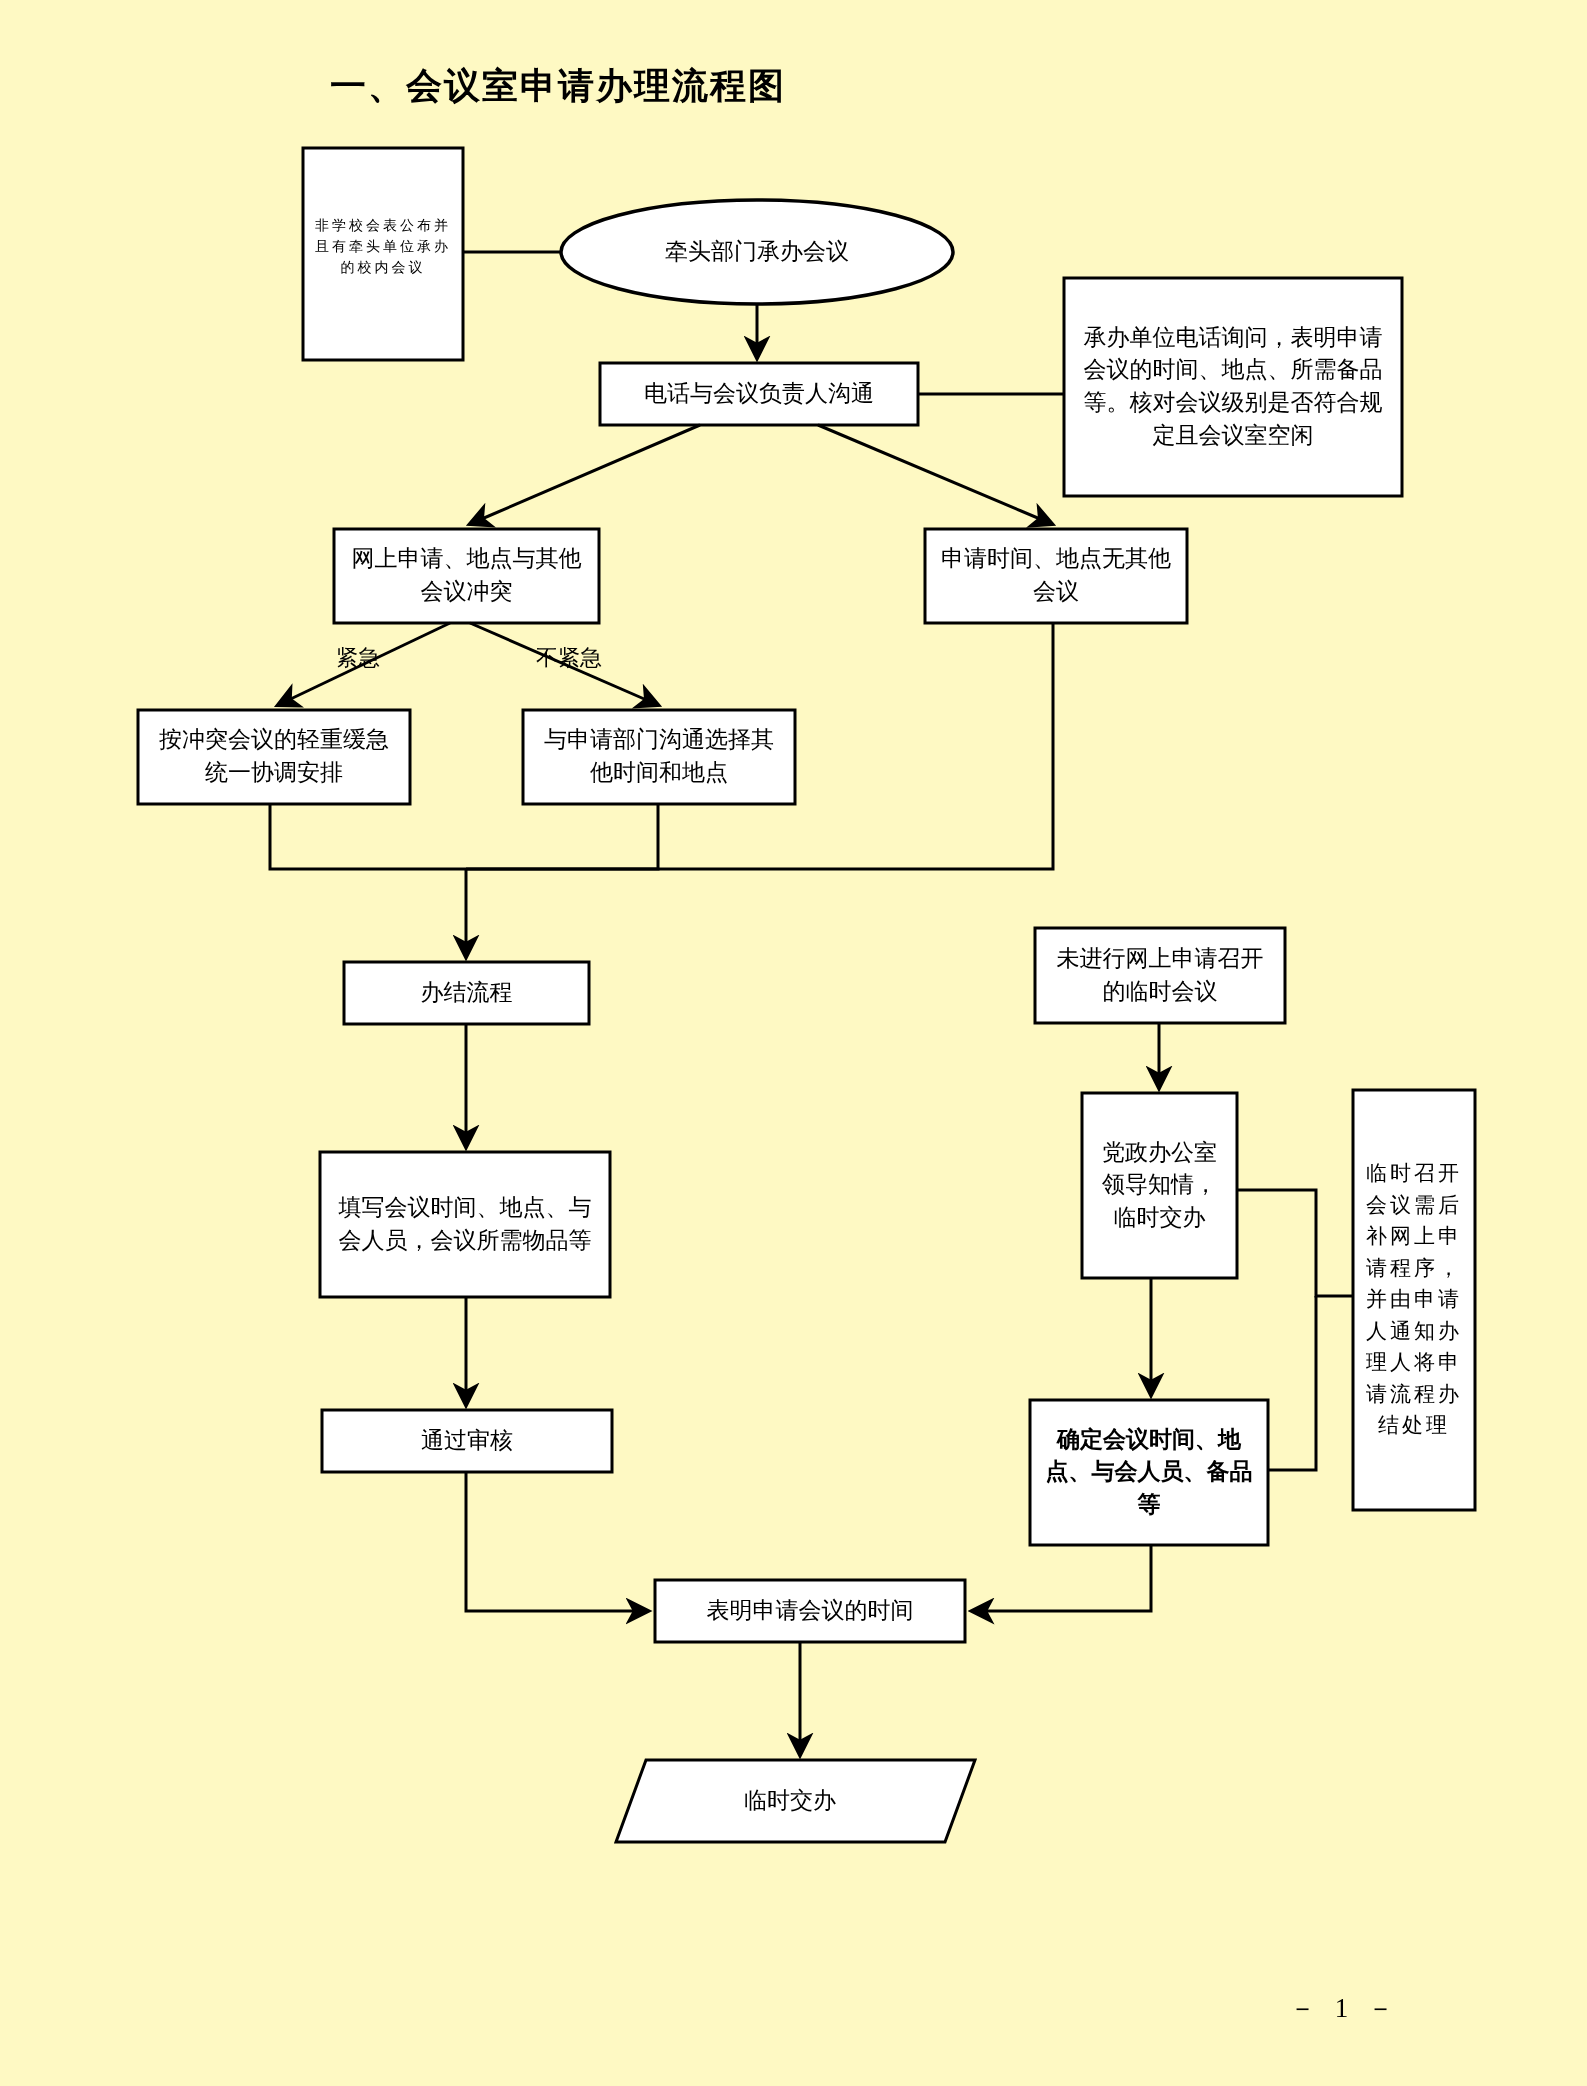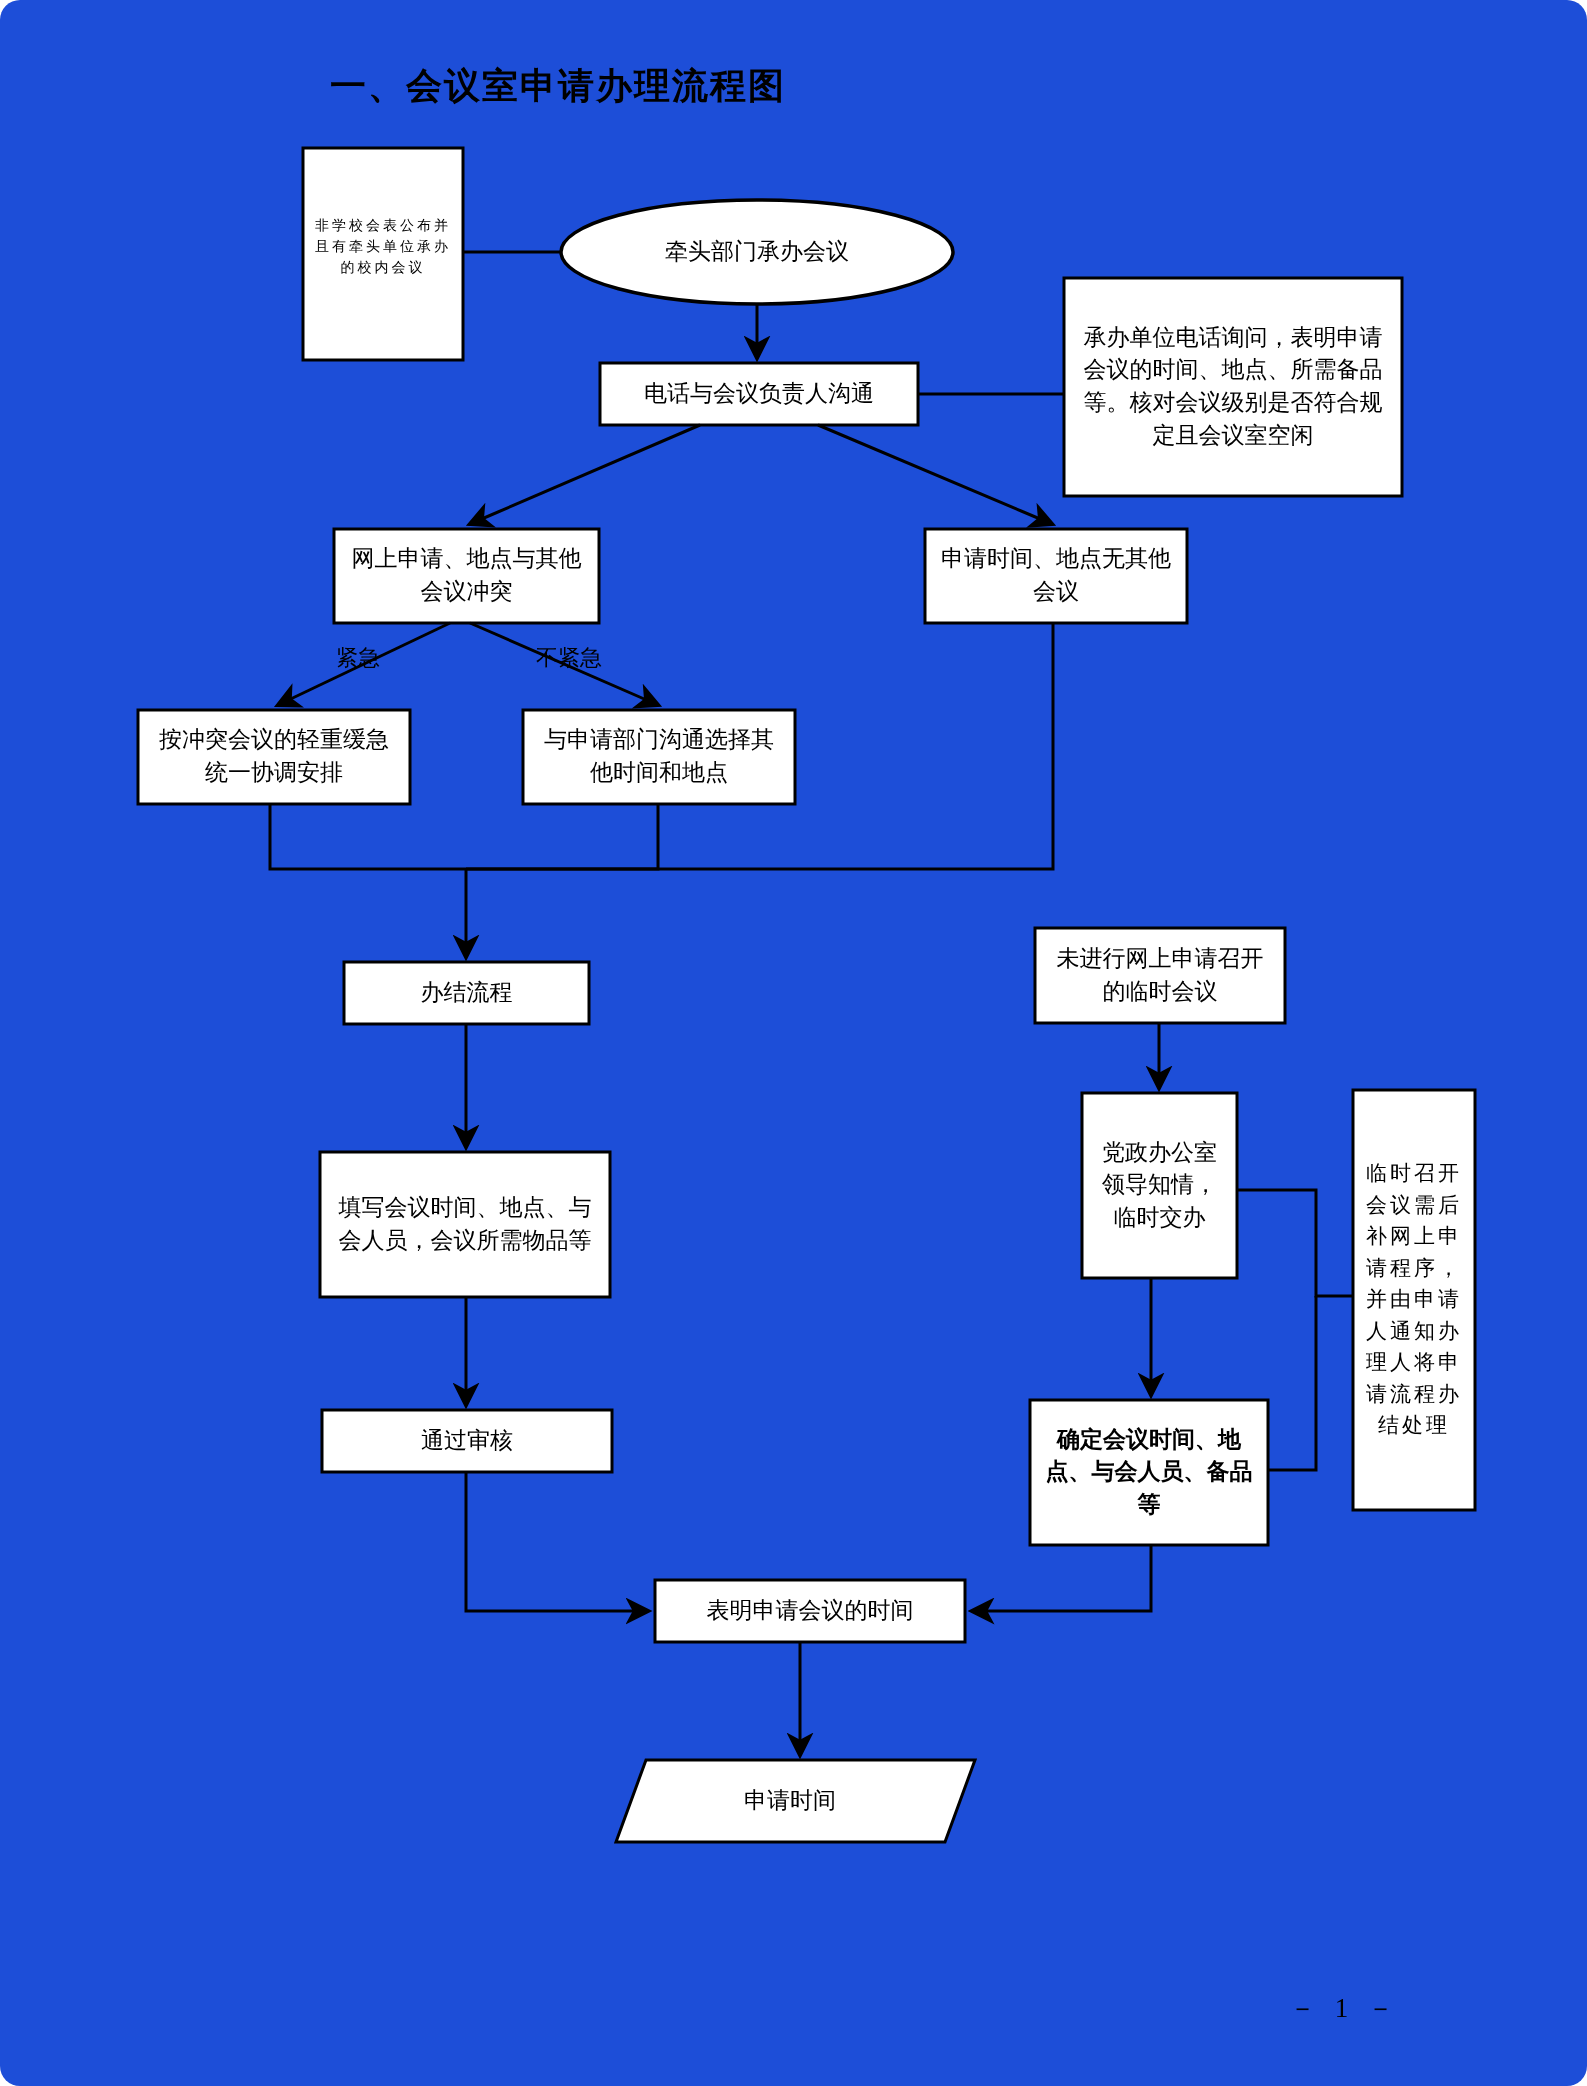--- a/index.html
+++ b/index.html
@@ -12,22 +12,21 @@
     height: 2086px;
     position: relative;
     font-family: "Liberation Serif", "DejaVu Serif", serif;
     color: #000000;
     overflow: hidden;
   }
   #page {
     position: relative;
     width: 1587px;
     height: 2086px;
-    background: #1d4ed8;
-    border-radius: 20px;
+    background: #fef9c3;
   }
   #title {
     position: absolute;
     left: 330px;
     top: 62px;
     font-family: "Liberation Sans", "DejaVu Sans", sans-serif;
     font-weight: bold;
     font-size: 36px;
     letter-spacing: 2px;
     color: #000000;
@@ -210,21 +209,21 @@
   <div class="node-text" style="left:1041px; top:933px; width:238px; height:85px; padding:0 6px;">未进行网上申请召开的临时会议</div>
 
   <div class="node-text" style="left:1087px; top:1098px; width:145px; height:175px; padding:0 4px;">党政办公室领导知情，临时交办</div>
 
   <div class="node-text narrow-text" style="left:1358px; top:1096px; width:112px; height:408px; font-size:21px; padding:0 3px;">临时召开会议需后补网上申请程序，并由申请人通知办理人将申请流程办结处理</div>
 
   <div class="node-text" style="left:1036px; top:1405px; width:226px; height:135px; padding:0 6px;font-weight:bold;">确定会议时间、地点、与会人员、备品等</div>
 
   <div class="node-text" style="left:659px; top:1584px; width:302px; height:54px;">表明申请会议的时间</div>
 
-  <div class="node-text" style="left:640px; top:1772px; width:300px; height:58px;">申请时间</div>
+  <div class="node-text" style="left:640px; top:1772px; width:300px; height:58px;">临时交办</div>
 
   <div class="edge-label" style="left:336px; top:643px;">紧急</div>
 
   <div class="edge-label" style="left:536px; top:643px;">不紧急</div>
 
   <div id="footer">－ 1 －</div>
 
 </div>
 
 </body></html>

